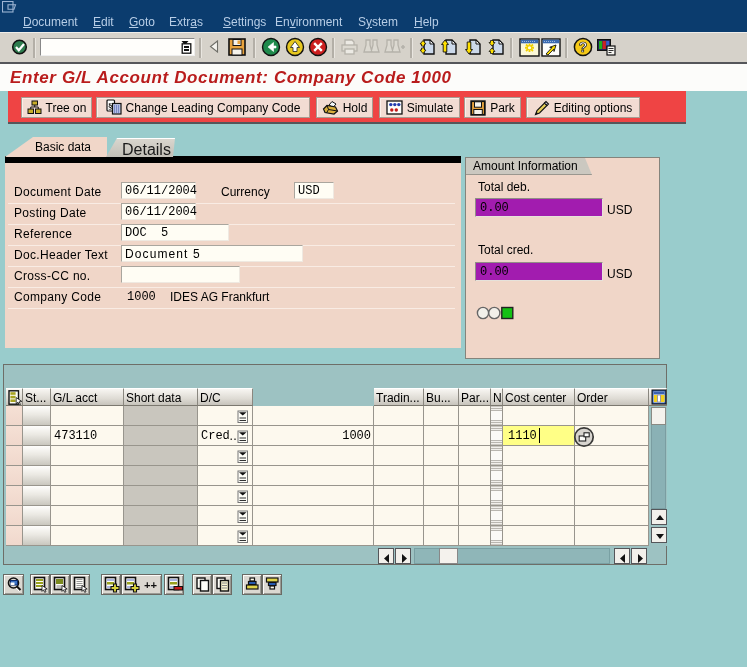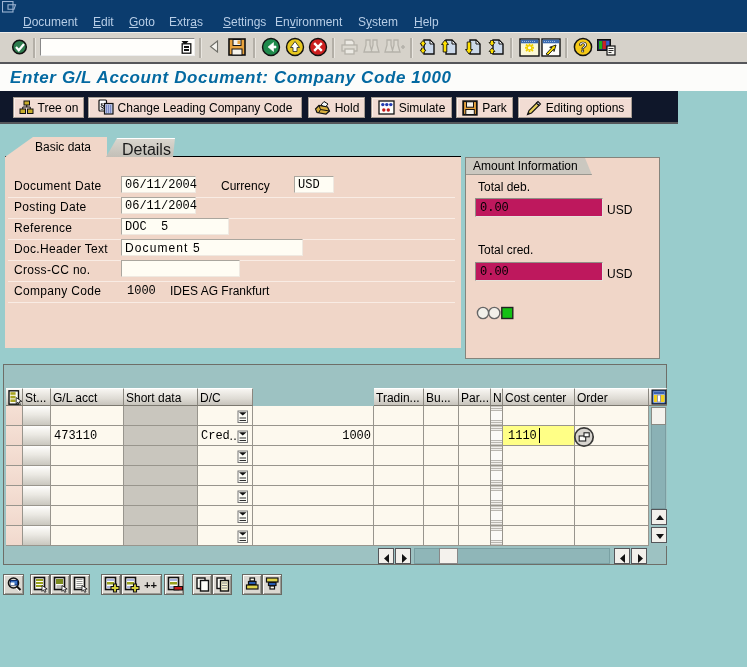--- a/index.html
+++ b/index.html
@@ -10,38 +10,38 @@
 #menubar{left:0;top:0;width:747px;height:32px;background:#0b3c6e;}
 #menubar .mi{position:absolute;top:15px;color:#b7cde6;font-size:12px;white-space:nowrap;}
 #menubar .mi u{text-decoration:underline;}
 
 #toolbar{left:0;top:32px;width:747px;height:30px;background:#d6d2ca;border-top:1px solid #efede9;box-sizing:border-box;}
 .tsep{position:absolute;top:5px;width:2px;height:20px;background:#b3afa7;border-right:1px solid #e9e6e0;}
 
 #cmd{left:40px;top:5px;width:155px;height:18px;background:#fffefb;border:1px solid #888;border-bottom-color:#eee;border-right-color:#eee;box-sizing:border-box;}
 
 #titleband{left:0;top:62px;width:747px;height:29px;background:#fcfcfa;border-top:2px solid #55565a;box-sizing:border-box;}
-#titleband .t{position:absolute;left:10px;top:4px;font-size:17px;font-weight:bold;font-style:italic;color:#0369a1;letter-spacing:0.62px;}
-
-#appbar{left:0;top:91px;width:678px;height:33px;background:#0f172a;border-bottom:2px solid #55565a;box-sizing:border-box;}
+#titleband .t{position:absolute;left:10px;top:4px;font-size:17px;font-weight:bold;font-style:italic;color:#b91c1c;letter-spacing:0.62px;}
+
+#appbar{left:8px;top:91px;width:678px;height:33px;background:#ef4444;border-bottom:2px solid #55565a;box-sizing:border-box;}
 .abtn{position:absolute;top:6px;height:21px;background:#f2dcd3;border:1px solid #a89d93;box-shadow:inset 1px 1px 0 #fbf0ea;box-sizing:border-box;font-size:12px;white-space:nowrap;display:flex;align-items:center;justify-content:center;padding:0;gap:4px;}
 
 #tabBasic{left:5px;top:137px;width:102px;height:20px;background:#f0d6c8;clip-path:polygon(28px 0,100% 0,100% 100%,0 100%);}
 #tabBasic span{position:absolute;left:30px;top:3px;font-size:12px;}
 #tabDetails{left:106px;top:138px;width:69px;height:19px;background:linear-gradient(#d9d6ce,#c2bfb7);clip-path:polygon(11px 0,100% 0,calc(100% - 2px) 100%,0 100%);border-top:1px solid #fff;box-sizing:border-box;}
 #tabDetails span{position:absolute;left:16px;top:2px;font-size:16px;color:#1a1a1a;}
-#panelL{left:5px;top:156px;width:456px;height:192px;background:#f0d6c8;border-top:1px solid #000000;box-sizing:border-box;}
+#panelL{left:5px;top:156px;width:456px;height:192px;background:#f0d6c8;border-top:7px solid #000000;box-sizing:border-box;}
 #panelL .row{position:absolute;left:3px;width:447px;height:21px;border-bottom:1px solid #f9ece4;}
 #panelL .lbl{position:absolute;left:6px;top:3px;letter-spacing:0.32px;}
 .inp{position:absolute;background:#fffdf4;border:1px solid #aaa69e;border-bottom-color:#efe9e1;border-right-color:#efe9e1;box-sizing:border-box;font-family:"Liberation Mono",monospace;font-size:12px;padding:1px 0 0 3px;height:17px;}
 
 #amtbox{left:465px;top:157px;width:195px;height:202px;background:#f0d6c8;border:1px solid #84847c;box-sizing:border-box;}
 #amttab{position:absolute;left:0px;top:0px;width:126px;height:17px;background:#cbc8c0;clip-path:polygon(0 0,calc(100% - 7px) 0,100% 100%,0 100%);border-bottom:1px solid #9a978f;box-sizing:border-box;}
 #amttab span{position:absolute;left:7px;top:1px;font-size:12px;}
-.ginp{position:absolute;background:#be185d;border:1px solid #918e86;border-bottom-color:#e6e2da;border-right-color:#e6e2da;box-sizing:border-box;font-family:"Liberation Mono",monospace;font-size:12px;padding:2px 0 0 4px;width:128px;height:19px;}
+.ginp{position:absolute;background:#a21caf;border:1px solid #918e86;border-bottom-color:#e6e2da;border-right-color:#e6e2da;box-sizing:border-box;font-family:"Liberation Mono",monospace;font-size:12px;padding:2px 0 0 4px;width:128px;height:19px;}
 
 #items{left:3px;top:364px;width:664px;height:201px;background:#9dc2c2;border:1px solid #6e6e68;box-sizing:border-box;}
 #itemshead{position:absolute;left:0;top:0;width:662px;height:22px;background:#cfccc4;border-top:1px solid #efede7;box-sizing:border-box;}
 #itemshead span{position:absolute;left:21px;top:5px;color:#1a1a1a;letter-spacing:0.25px;}
 
 #tbl{position:absolute;left:2px;top:23px;width:661px;height:158px;}
 .hc{position:absolute;top:0;height:18px;background:linear-gradient(#f8f6f2,#dedbd4 60%,#c6c3bb);border-right:1px solid #8a877f;border-bottom:1px solid #7b786f;border-top:1px solid #fff;box-sizing:border-box;font-size:12px;padding:2px 0 0 2px;overflow:hidden;white-space:nowrap;}
 .cell{position:absolute;background:#fdf9ee;border-right:1px solid #98958d;border-bottom:1px solid #98958d;box-sizing:border-box;}
 .selc{background:linear-gradient(#f5e0d5,#f0d8cc);}
 .stc{background:linear-gradient(#fefefc,#ebe9e3 45%,#c9c7bf);}

